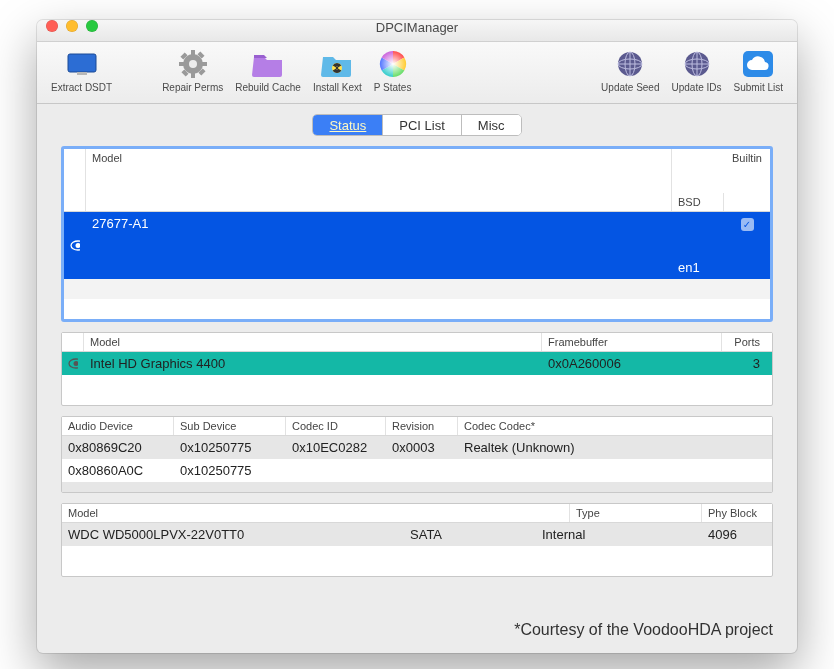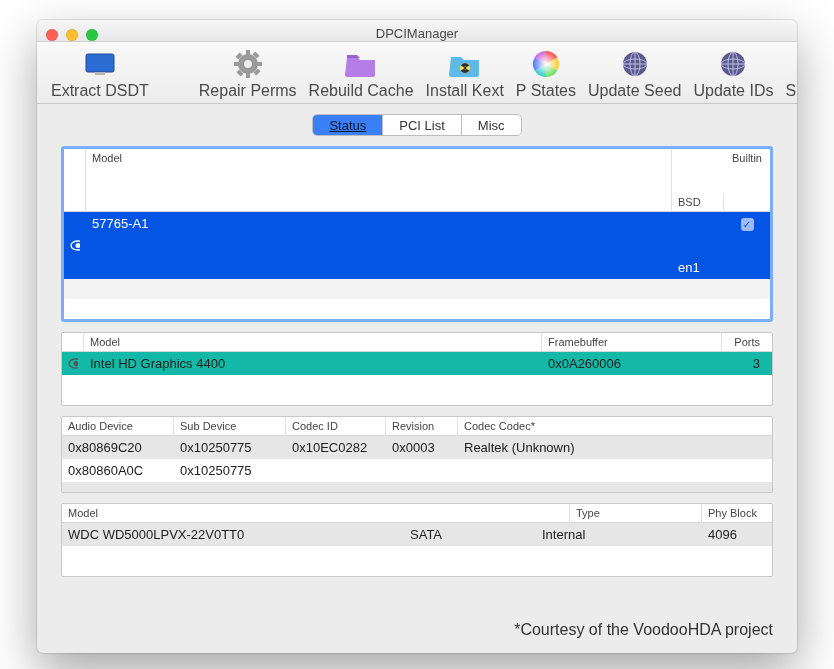--- a/index.html
+++ b/index.html
@@ -10,21 +10,21 @@
     background: #ececec;
     border-radius: 6px;
     box-shadow: 0 20px 50px rgba(0,0,0,0.35), 0 0 0 1px rgba(0,0,0,0.1);
     overflow: hidden;
   }
   .titlebar {
     height: 22px;
     background: linear-gradient(#f6f6f6, #e8e8e8);
     border-bottom: 1px solid #d0d0d0;
     display: flex;
-    align-items: flex-end;
+    align-items: flex-start;
     position: relative;
   }
   .traffic { display: flex; gap: 8px; padding-left: 9px; }
   .tl { width: 12px; height: 12px; border-radius: 50%; }
   .tl.red { background:#ff5f57; box-shadow: inset 0 0 0 0.5px rgba(0,0,0,0.15);}
   .tl.yellow { background:#ffbd2e; box-shadow: inset 0 0 0 0.5px rgba(0,0,0,0.15);}
   .tl.green { background:#28c940; box-shadow: inset 0 0 0 0.5px rgba(0,0,0,0.15);}
   .title {
     position: absolute; left:0; right:0; text-align:center;
     font-size: 13px; color:#4a4a4a; pointer-events:none;
@@ -35,33 +35,33 @@
     border-bottom: 1px solid #c7c7c7;
     display:flex; align-items:flex-start; padding: 6px 8px 0 8px;
     justify-content: space-between;
   }
   .tool-group { display:flex; }
   .tool-item {
     display:flex; flex-direction:column; align-items:center;
     padding: 0 6px; cursor: default;
   }
   .tool-icon { width:32px; height:32px; display:flex; align-items:center; justify-content:center; }
-  .tool-label { font-size: 16px; color:#4b4b4b; margin-top:2px; white-space:nowrap;text-align:right; }
+  .tool-label { font-size: 10px; color:#4b4b4b; margin-top:2px; white-space:nowrap;text-align:right; }
   .content { padding: 10px 24px 14px 24px; }
   .seg-wrap { display:flex; justify-content:center; margin-bottom:10px; }
   .segmented {
     display:flex; border:1px solid #bdbdbd; border-radius:5px; overflow:hidden;
     background:#fff; height:22px;
   }
   .seg-btn {
     padding: 2px 16px; font-size:13px; color:#333; background:#fff;
     border-right:1px solid #bdbdbd; display:flex; align-items:center;
   }
   .seg-btn:last-child { border-right:none; }
-  .seg-btn.active { background:#3b7ff6; color:#0f172a;text-decoration:underline; }
+  .seg-btn.active { background:#3b7ff6; color:#fef9c3;text-decoration:underline; }
 
   .panel {
     border:1px solid #c8c8c8; border-radius:2px; background:#fff;
     margin-bottom:10px; font-size:13px; color:#222;
   }
   .panel.focus { border:3px solid #7aaef8; border-radius:3px; }
   .phead {
     display:flex; background:#fff; border-bottom:1px solid #d8d8d8;
     font-size:11px; color:#444;
   }
@@ -241,21 +241,21 @@
         <div class="c-bsd">BSD</div>
         <div class="c-builtin">Builtin</div>
       </div>
       <div class="prow selrow">
         <div class="c-ico eye">
           <svg width="16" height="11">
               <ellipse cx="8" cy="5.5" rx="7" ry="4.5" fill="none" stroke="#fff" stroke-width="1.3"></ellipse>
               <circle cx="8" cy="5.5" r="2.5" fill="#fff"></circle>
             </svg>
         </div>
-        <div class="c-model">57765-A1</div>
+        <div class="c-model">27677-A1</div>
         <div class="c-bsd">en1</div>
         <div class="c-builtin"><span class="checkbox">✓</span></div>
       </div>
       <div class="prow altrow blankrow"></div>
       <div class="prow blankrow"></div>
     </div>
 
     <div class="panel">
       <div class="phead">
         <div class="c-ico"></div>

